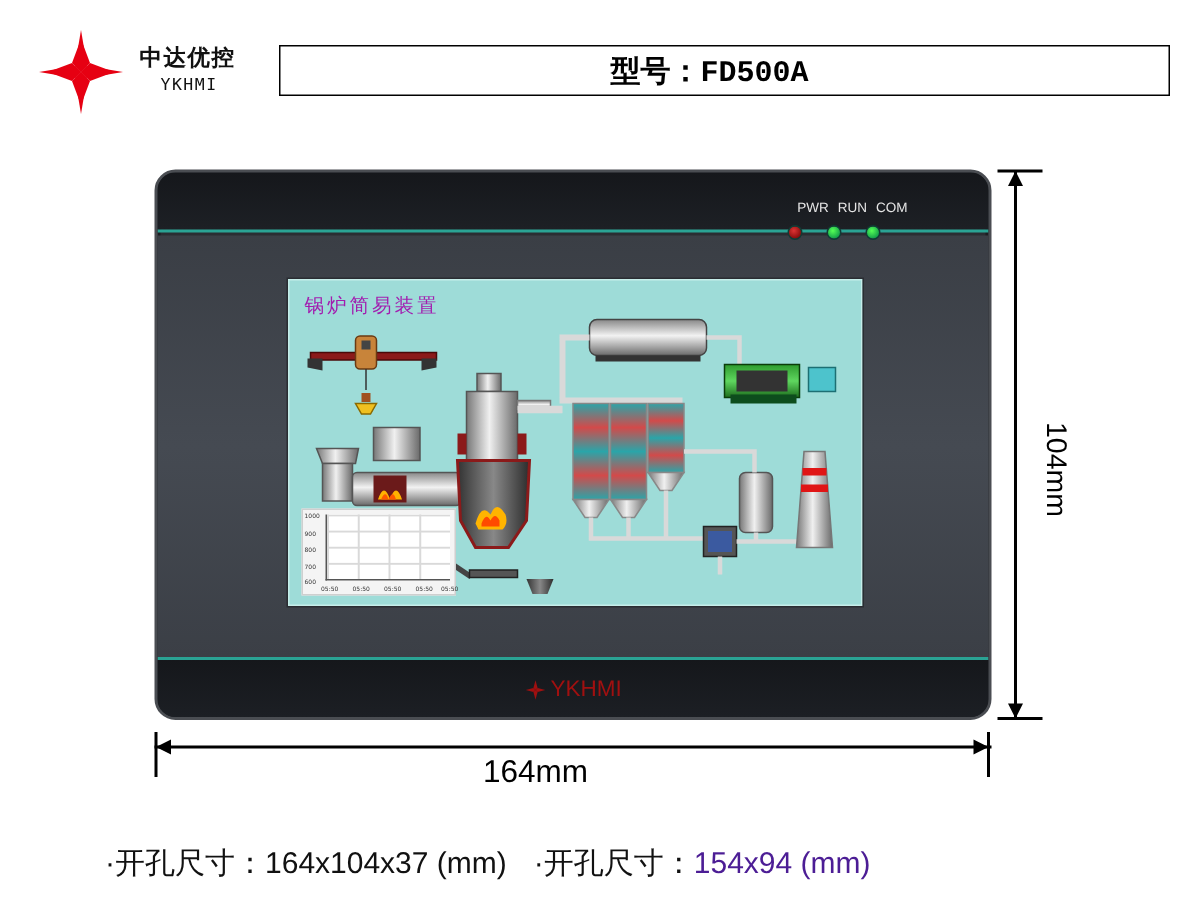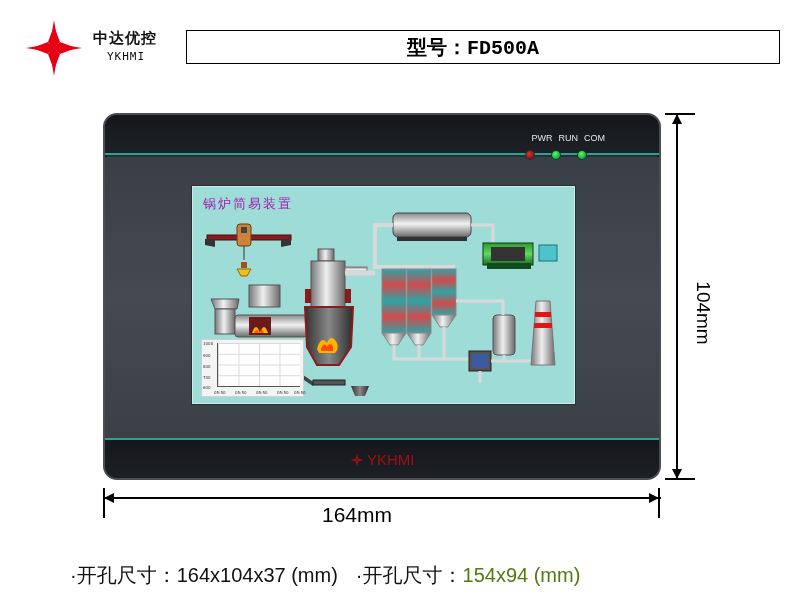--- a/index.html
+++ b/index.html
@@ -39,21 +39,21 @@
   .arrow-r { position: absolute; left: 649px; top: 493px; width: 0; height: 0; border-top: 5px solid transparent; border-bottom: 5px solid transparent; border-left: 10px solid #000; }
   .dim-h-label { position: absolute; left: 322px; top: 503px; font-size: 21px; font-family: "Liberation Sans", sans-serif; }
   .dim-v { position: absolute; left: 676px; top: 114px; width: 2px; height: 365px; background: #000; }
   .dim-v-cap { position: absolute; left: 665px; width: 30px; height: 2px; background: #000; }
   .arrow-t { position: absolute; left: 672px; top: 114px; border-left: 5px solid transparent; border-right: 5px solid transparent; border-bottom: 10px solid #000; }
   .arrow-b { position: absolute; left: 672px; top: 469px; border-left: 5px solid transparent; border-right: 5px solid transparent; border-top: 10px solid #000; }
   .dim-v-label { position: absolute; left: 658px; top: 302px; font-size: 19px; font-family: "Liberation Sans", sans-serif; transform: rotate(90deg); transform-origin: center; width: 90px; text-align: center; margin-left: 0; }
 
   
   .specs { position: absolute; left: 70px; top: 562px; font-size: 20px; font-family: "Liberation Sans", sans-serif; white-space: nowrap; color: #111; }
-  .specs .red { color: #4d7c0f; margin-top: 31px; }
+  .specs .red { color: #4c1d95; margin-top: 31px; }
   .specs .gap { display: inline-block; width: 18px; }
 </style>
 </head>
 <body>
 
 <svg class="logo-mark" viewBox="0 0 60 60">
   <polygon points="30,2 34,26 30,30 26,26" fill="#e60012"></polygon>
   <polygon points="30,58 34,34 30,30 26,34" fill="#e60012"></polygon>
   <polygon points="2,30 26,26 30,30 26,34" fill="#e60012"></polygon>
   <polygon points="58,30 34,26 30,30 34,34" fill="#e60012"></polygon>

